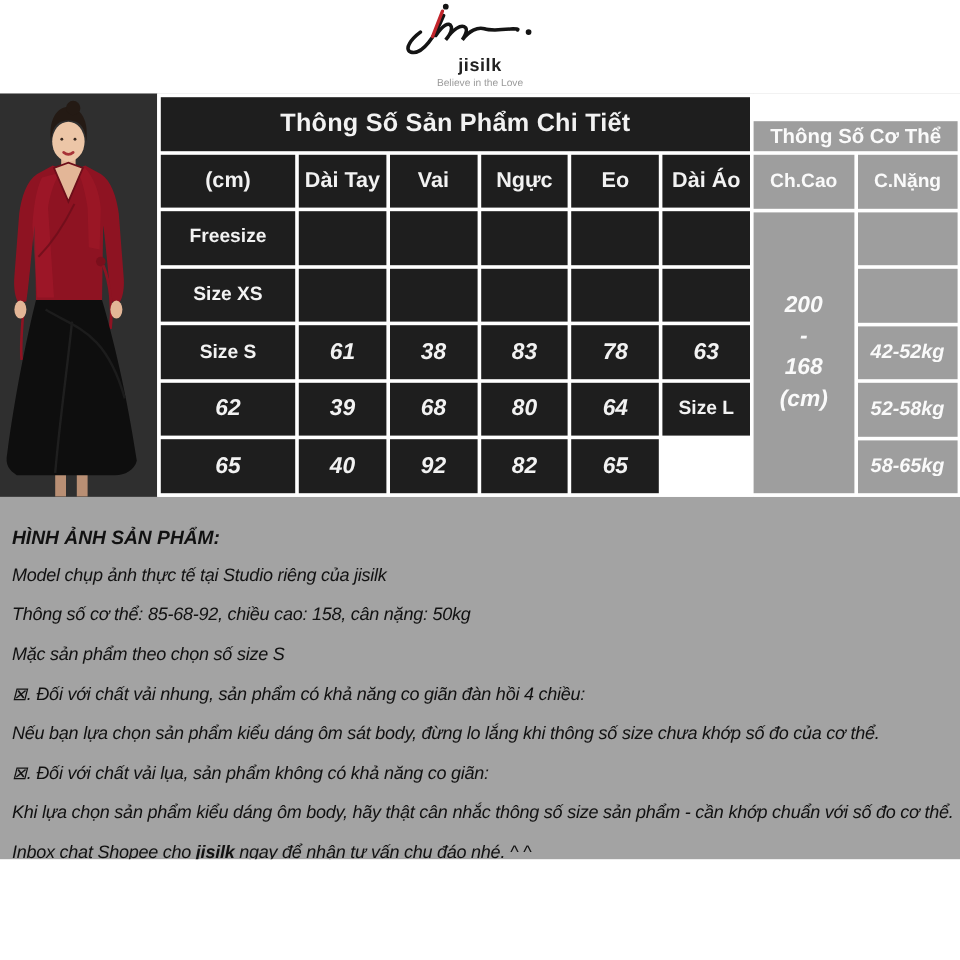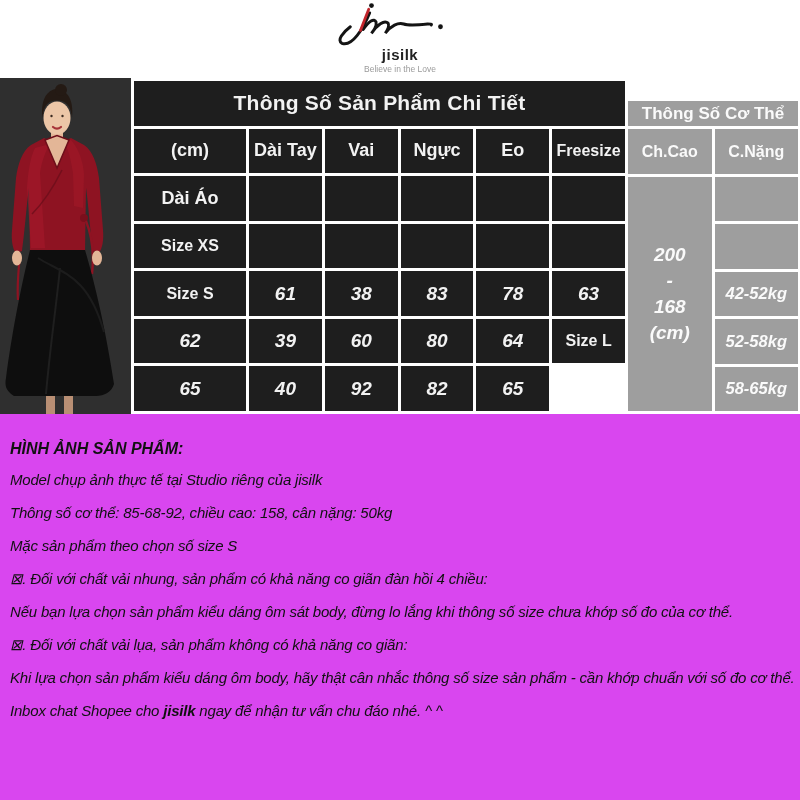--- a/index.html
+++ b/index.html
@@ -1,18 +1,18 @@
 <!DOCTYPE html>
 <html><head>
 <meta charset="utf-8">
 <style>
   * { margin:0; padding:0; box-sizing:border-box; }
   html,body { background:#ffffff; }
   body { width:800px; height:800px; font-family:"Liberation Sans", sans-serif; }
-  .page { width:800px; height:800px; background:#d946ef; overflow:hidden; position:relative; }
+  .page { width:800px; height:716px; background:#a3a3a3; overflow:hidden; position:relative; }
 
   
   .brand-header { height:78px; display:flex; align-items:flex-end; justify-content:center; background:#fff; }
   .logo { text-align:center; padding-bottom:4px; }
   .logo svg { display:block; margin:0 auto; }
   .brand-name { font-size:15px; font-weight:bold; color:#222; letter-spacing:0.5px; line-height:15px; }
   .brand-tagline { font-size:8.5px; color:#9a9a9a; margin-top:2px; line-height:10px; }
 
   
   .spec-area { display:grid; grid-template-columns:131px 497px 172px; height:336px; background:#fff; }
@@ -108,23 +108,23 @@
     </div>
 
     <div class="ptable">
       <div class="cell t-title">Thông Số Sản Phẩm Chi Tiết</div>
 
       <div class="cell colhead">(cm)</div>
       <div class="cell colhead">Dài Tay</div>
       <div class="cell colhead">Vai</div>
       <div class="cell colhead">Ngực</div>
       <div class="cell colhead">Eo</div>
+      <div class="cell colhead">Dài Áo</div>
+
       <div class="cell lbl">Freesize</div>
-
-      <div class="cell colhead">Dài Áo</div>
       <div class="cell num"></div>
       <div class="cell num"></div>
       <div class="cell num"></div>
       <div class="cell num"></div>
       <div class="cell num"></div>
 
       <div class="cell lbl">Size XS</div>
       <div class="cell num"></div>
       <div class="cell num"></div>
       <div class="cell num"></div>
@@ -133,21 +133,21 @@
 
       <div class="cell lbl">Size S</div>
       <div class="cell num">61</div>
       <div class="cell num">38</div>
       <div class="cell num">83</div>
       <div class="cell num">78</div>
       <div class="cell num">63</div>
 
       <div class="cell num">62</div>
       <div class="cell num">39</div>
-      <div class="cell num">60</div>
+      <div class="cell num">68</div>
       <div class="cell num">80</div>
       <div class="cell num">64</div>
 
       <div class="cell lbl">Size L</div>
       <div class="cell num">65</div>
       <div class="cell num">40</div>
       <div class="cell num">92</div>
       <div class="cell num">82</div>
       <div class="cell num">65</div>
     </div>

